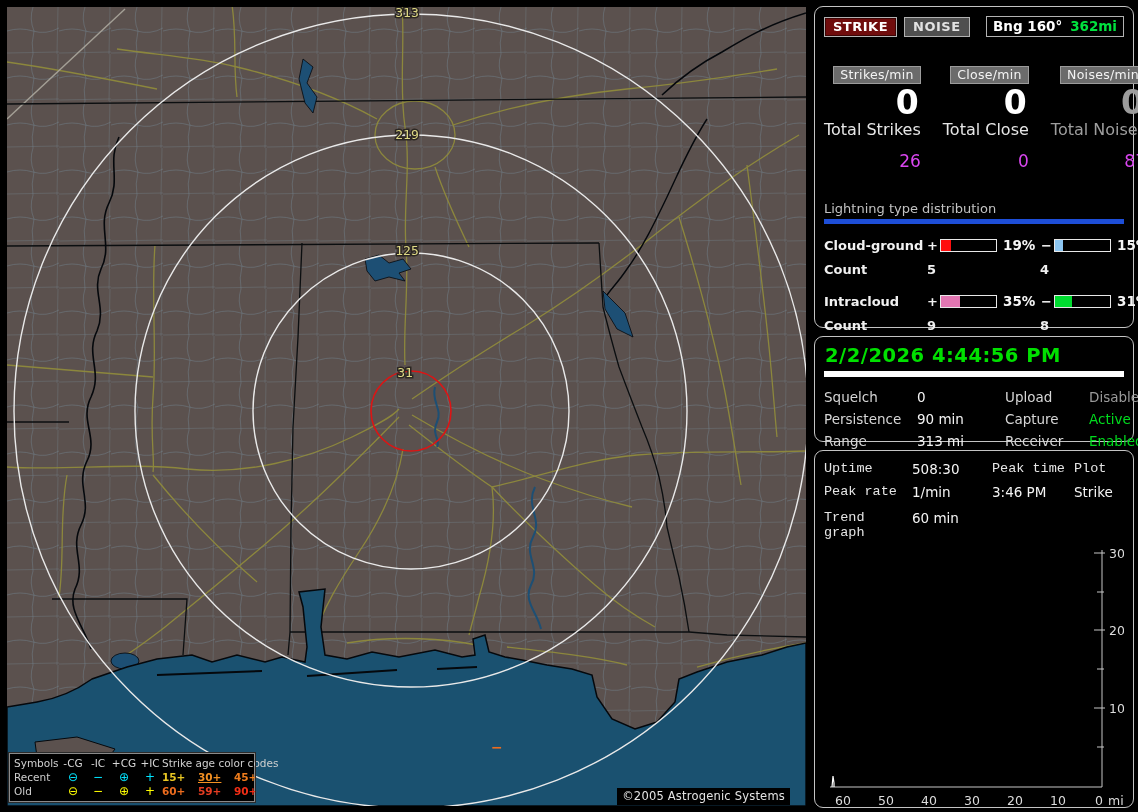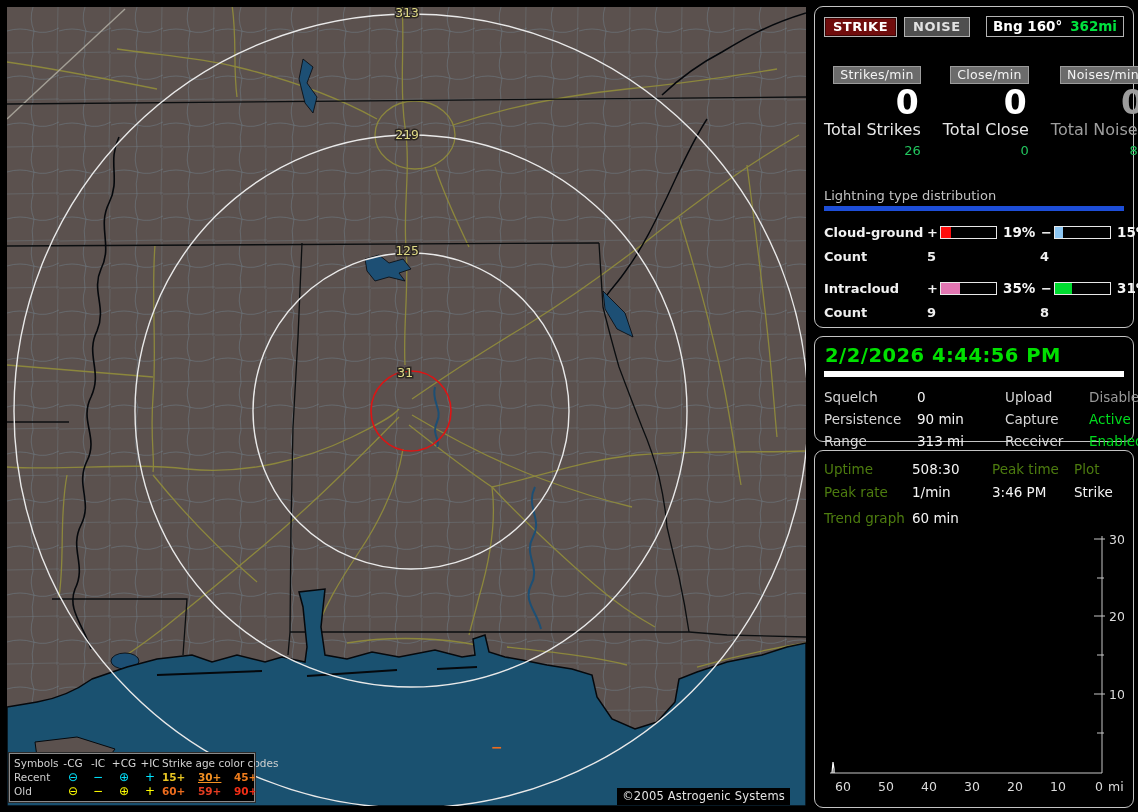--- a/index.html
+++ b/index.html
@@ -33,40 +33,40 @@
   .bng-label{color:#fff;}
   .bng-dist{margin-left:auto;color:#00e23e;}
   .rates{display:grid;grid-template-columns:1fr 1fr 1fr;column-gap:22px;margin-top:27px;}
   .ratecol{text-align:right;}
   .ratebtn{display:inline-block;background:#6b6b6b;color:#f4f4f4;border:1px solid #9c9c9c;font-size:12.5px;
     padding:0 6px 1px 6px;letter-spacing:.3px;}
   .ratezero{font-size:33px;font-weight:bold;color:#fff;line-height:34px;margin-top:2px;padding-right:2px;}
   .dim .ratezero{color:#9c9c9c;}
   .totlabel{font-size:16px;color:#e6e6e6;white-space:nowrap;}
   .dim .totlabel{color:#9e9e9e;}
-  .totval{font-size:13px;color:#22c55e;margin-top:4px;}
+  .totval{font-size:17px;color:#d946ef;margin-top:12px;}
   .dist{margin-top:30px;}
   .dist-title{color:#c2c2c2;font-size:13px;padding-bottom:3px;border-bottom:5px solid #1d4ed8;}
   .dist-row{display:grid;grid-template-columns:103px 13px 57px 44px 13px 57px 1fr;align-items:center;margin-top:13px;}
   .dist-row .dlabel{color:#f2f2f2;font-weight:bold;font-size:13px;}
   .sign{color:#f2f2f2;font-weight:bold;font-size:13px;}
   .bar{height:11px;border:1px solid #e8e8e8;background:#000;position:relative;}
   .bar .fill{position:absolute;left:0;top:0;bottom:0;}
   .pct{color:#f6f6f6;font-weight:bold;font-size:13.5px;padding-left:6px;}
   .count-row{display:grid;grid-template-columns:103px 113px 1fr;margin-top:9px;}
   .count-row div{color:#efefef;font-weight:bold;font-size:13px;}
   
   .clock{color:#00e000;font-weight:bold;font-size:19.5px;letter-spacing:.5px;padding:2px 0 4px 1px;
     border-bottom:6px solid #ffffff;}
   .settings{display:grid;grid-template-columns:93px 88px 84px 1fr;row-gap:6px;margin-top:12px;font-size:13.5px;}
   .skey{color:#d6d6d6;} .sval{color:#f4f4f4;}
   .state-dim{color:#9a9a9a;} .state-green{color:#00dc1e;}
   
   .status{display:grid;grid-template-columns:88px 80px 82px 1fr;row-gap:7px;font-size:13.5px;margin-top:2px;}
-  .gkey{color:#4d7c0f;} .gval{color:#f4f4f4;}
+  .gkey{color:#e5e5e5;font-family:Liberation Mono, monospace;} .gval{color:#f4f4f4;}
   .trendrow{display:flex;font-size:13.5px;margin-top:10px;}
   .trendrow .gkey{width:88px;}
   .trendgraph{margin-top:2px;}
 </style>
 </head>
 <body>
 <div class="app">
 
   <div class="map-wrap">
     <svg width="799" height="799" viewBox="0 0 799 799">

